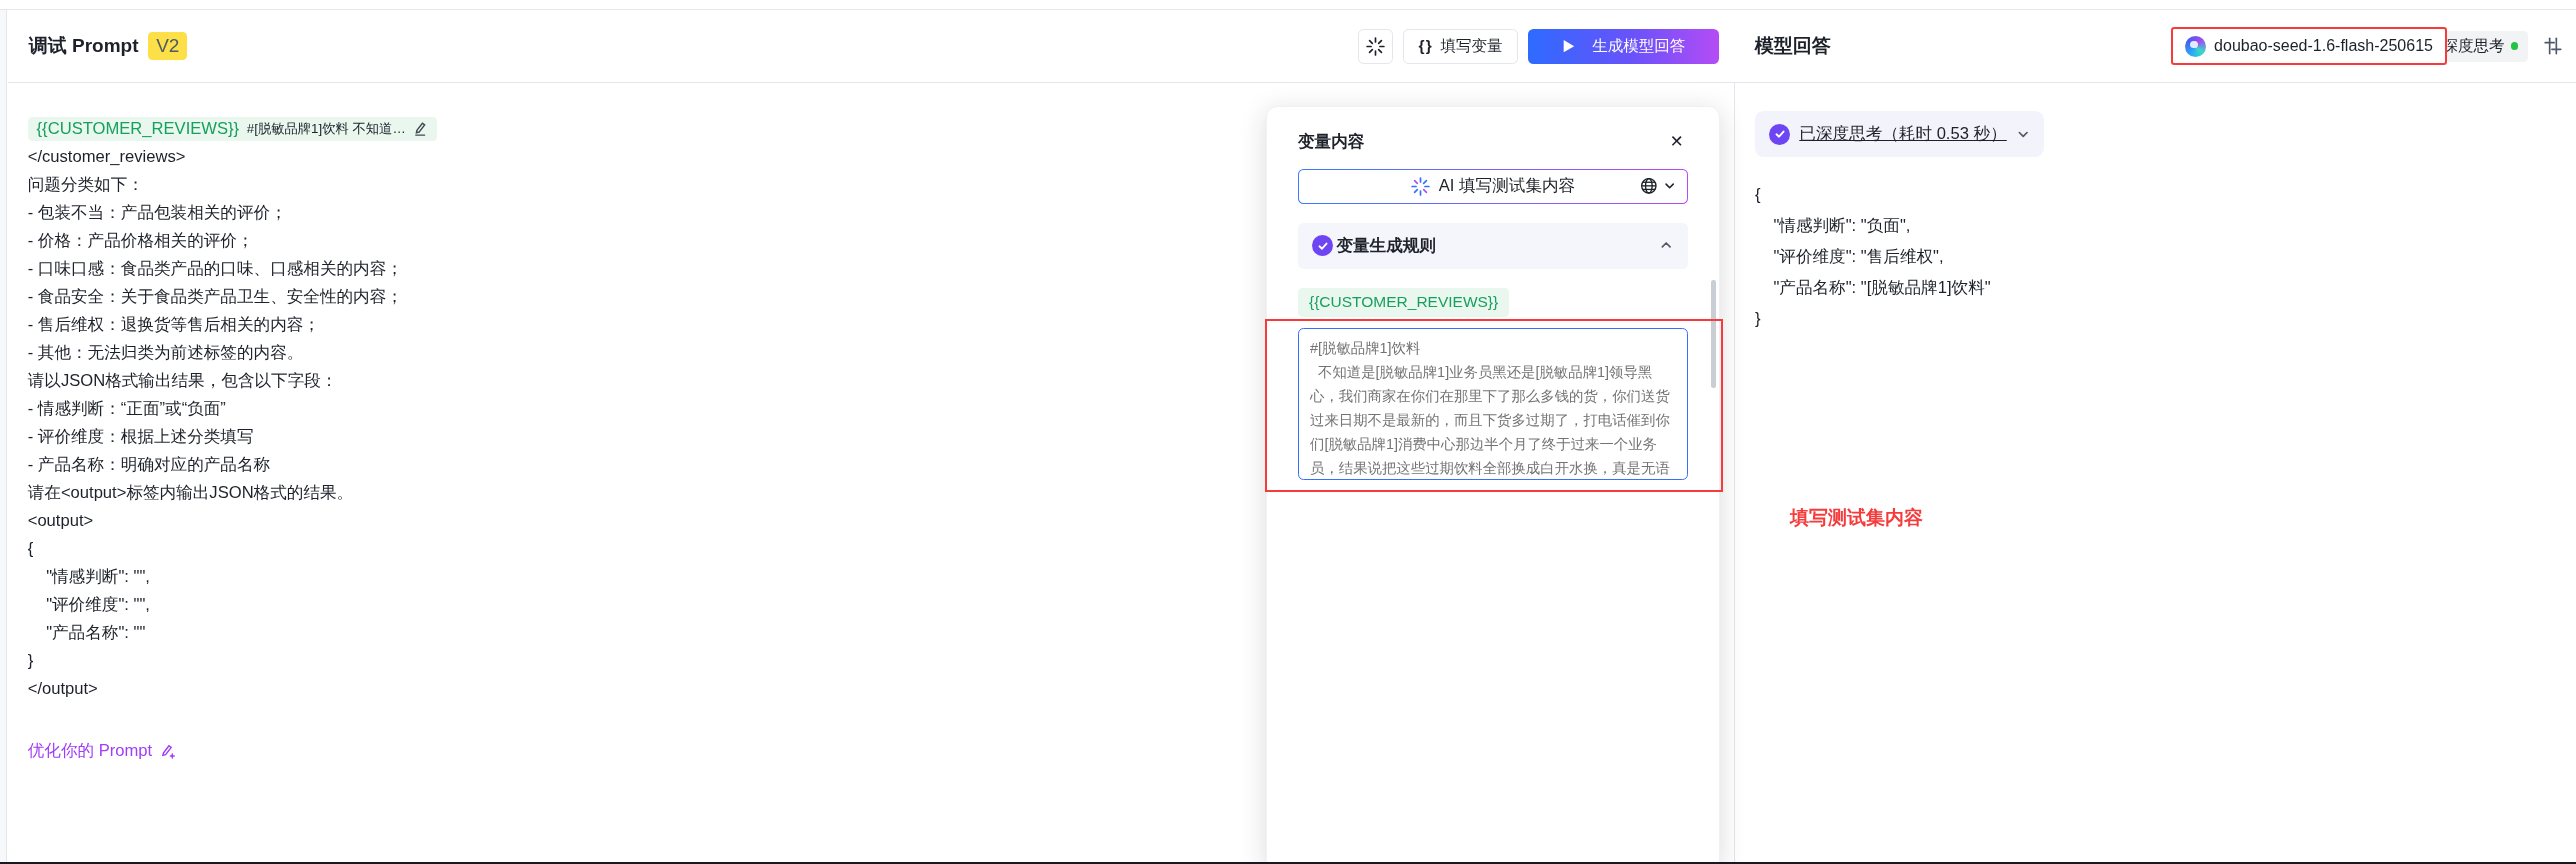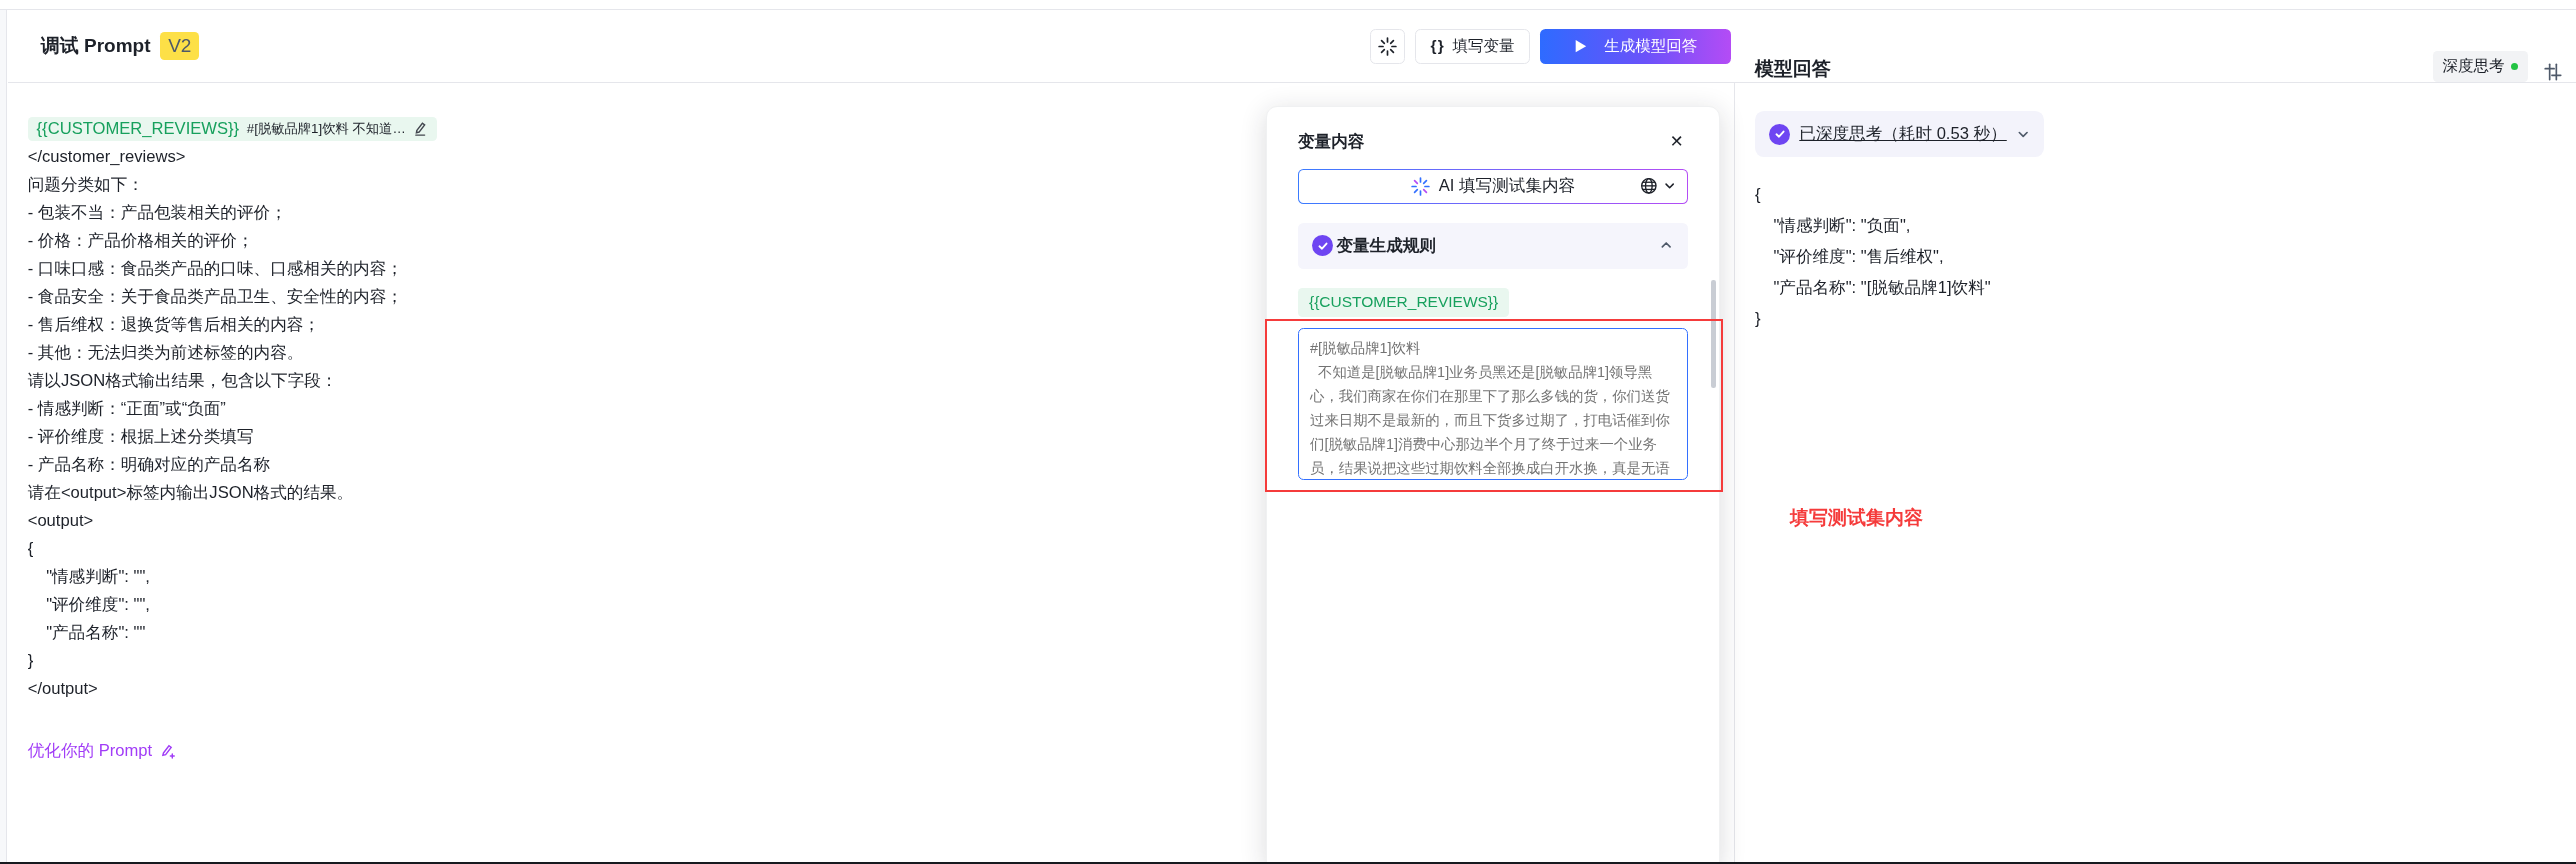--- a/index.html
+++ b/index.html
@@ -9,22 +9,22 @@
     background:#fff; color:#1d2129; position:relative; overflow:hidden;
   }
   
   .top-gutter { position:absolute; left:0; top:0; width:2576px; height:10px; background:#fff; border-bottom:1.1px solid #e5e6eb; }
   .left-gutter { position:absolute; left:0; top:10px; width:6.6px; bottom:0; background:#f7f8fa; border-right:1.1px solid #e5e6eb; }
   .bottom-edge { position:absolute; left:0; bottom:0; width:2576px; height:3.3px; background:#171a1f; z-index:60; }
   .panel-divider { position:absolute; left:1734px; top:10px; bottom:0; width:1.1px; background:#e5e6eb; }
 
   
   .header-band { position:absolute; left:7.7px; top:10px; right:0; height:73px; border-bottom:1.1px solid #e5e6eb; background:#fff; }
-  .lheader { position:absolute; left:13px; top:0; width:1726px; height:72px; display:flex; align-items:center; padding:0 15.5px 0 20px; }
-  .rheader { position:absolute; left:1727px; top:0; right:0; height:72px; display:flex; align-items:flex-end; padding:0 13.3px 0 20px; }
+  .lheader { position:absolute; left:1px; top:0; width:1726px; height:72px; display:flex; align-items:center; padding:0 15.5px 0 20px; }
+  .rheader { position:absolute; left:1727px; top:0; right:0; height:72px; display:flex; align-items:center; padding:0 13.3px 0 20px; }
   .panel-title { font-size:19px; font-weight:bold; color:#1d2129; }
   .ver-badge { margin-left:10px; background:#fde047; color:#4e5969; font-size:19px; padding:3.3px 7.7px; border-radius:4.4px; }
   .spacer { flex:1; }
 
   .icon-btn { width:35px; height:35px; border:1.1px solid #e5e6eb; border-radius:5.5px; background:#fff; display:flex; align-items:center; justify-content:center; }
   .flat-btn { height:35px; border:1.1px solid #e5e6eb; border-radius:5.5px; background:#fff; display:flex; align-items:center; gap:7.7px; padding:0 14.4px; font-size:15.5px; color:#1d2129; margin-left:10px; }
   .braces { font-size:15.5px; font-weight:bold; color:#1d2129; letter-spacing:1.1px; }
   .cta-btn { height:35px; border:none; border-radius:5.5px; margin-left:10px; padding:0 34px;
     background:linear-gradient(90deg,#2e6bff 0%,#6a52fa 55%,#b44cf5 100%);
     color:#fff; font-size:15.5px; display:flex; align-items:center; gap:17px; }
@@ -114,20 +114,24 @@
             <polygon points="3,2 22,13 3,24" fill="#ffffff"></polygon>
           </svg>
       </span>
       <span>生成模型回答</span>
     </div>
   </div>
 
   <div class="rheader">
     <span class="panel-title">模型回答</span>
     <span class="spacer"></span>
+    <div class="model-box">
+      <span class="model-logo"></span>
+      <span class="model-name">doubao-seed-1.6-flash-250615</span>
+    </div>
     <div class="dt-pill">
       <span>深度思考</span>
       <span class="green-dot"></span>
     </div>
     <span class="sliders">
       <svg width="20" height="20" viewBox="0 0 36 36" fill="none" stroke="#4e5969" stroke-width="3" stroke-linecap="round">
         <line x1="12" y1="4" x2="12" y2="32"></line>
           <line x1="24" y1="4" x2="24" y2="32"></line>
         <line x1="4" y1="12" x2="20" y2="12"></line>
           <line x1="16" y1="24" x2="32" y2="24"></line>

